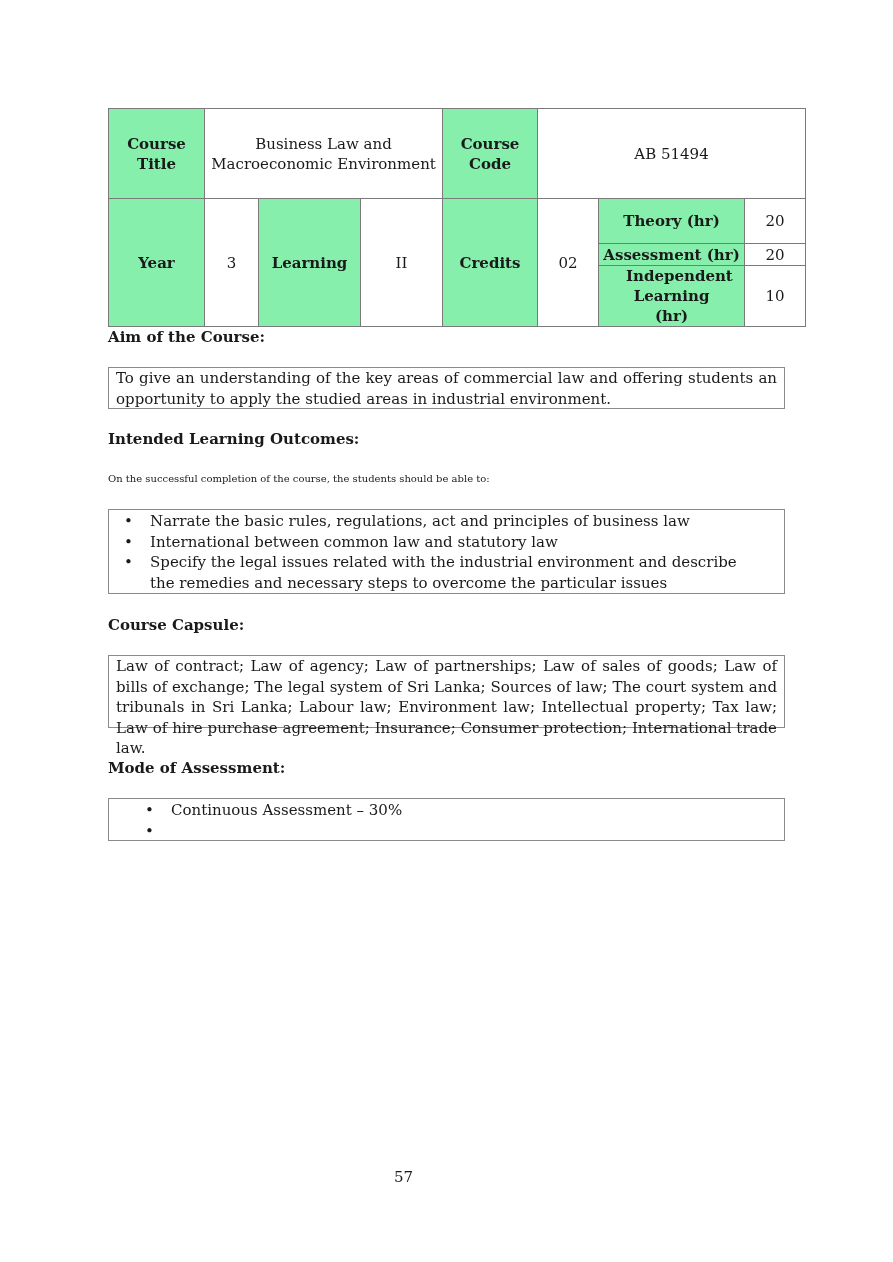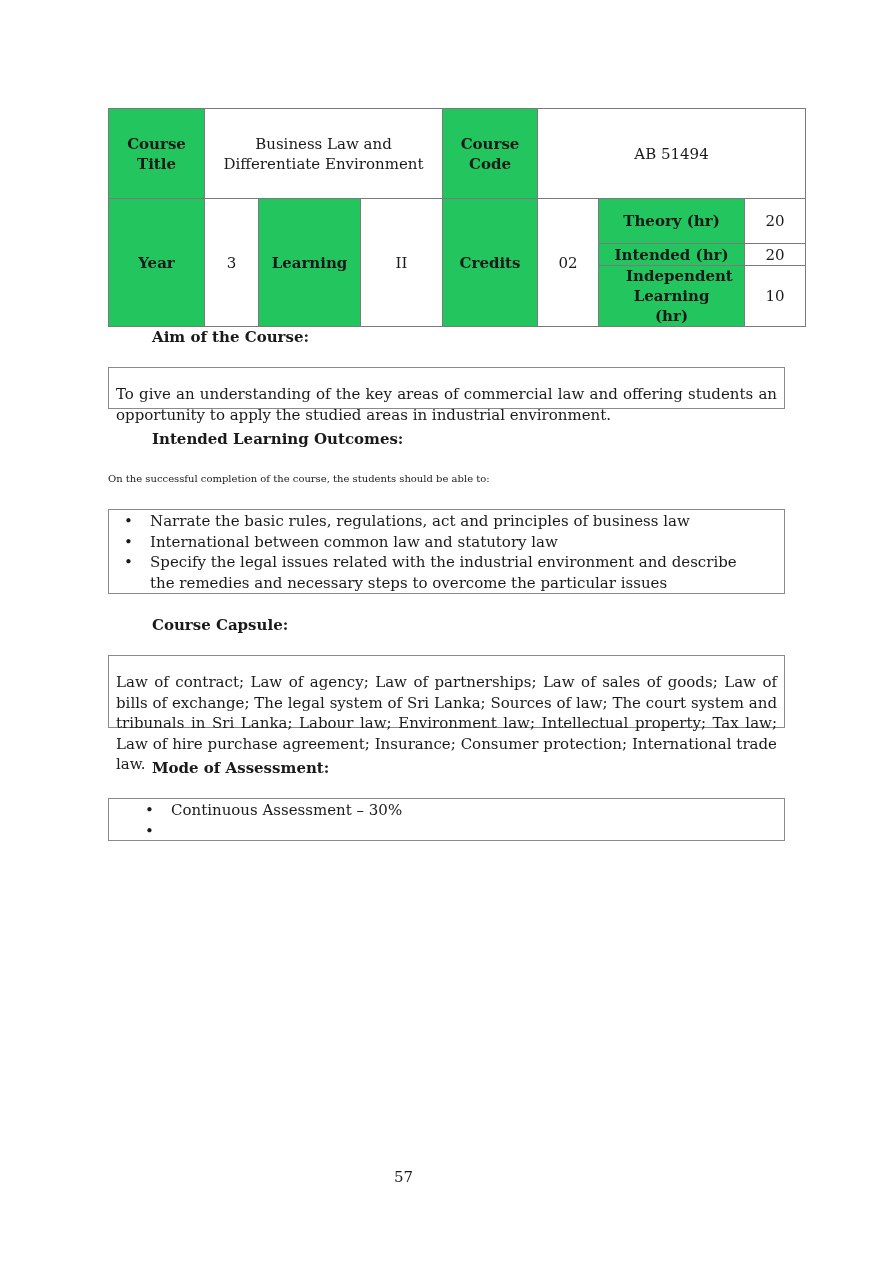--- a/index.html
+++ b/index.html
@@ -4,28 +4,28 @@
 <style>
   html, body { margin: 0; padding: 0; background: #ffffff; }
   body { width: 893px; height: 1262px; position: relative; overflow: hidden;
          font-family: "DejaVu Serif", "Liberation Serif", serif; color: #1a1a1a; }
   .page { position: absolute; left: 0; top: 0; width: 893px; height: 1262px; }
 
   table.course { position: absolute; left: 108px; top: 108px; width: 697px;
                  border-collapse: collapse; table-layout: fixed; font-size: 15px; }
   table.course td { border: 1px solid #7a7a7a; text-align: center; vertical-align: middle;
                     padding: 0 4px; line-height: 20px; }
-  td.hdr { background: #22c55e; font-weight: bold; }
+  td.hdr { background: #86efac; font-weight: bold; }
   td.val { background: #ffffff; font-weight: normal; }
 
-  .heading { position: absolute; left: 108px; font-weight: bold; font-size: 15px; line-height: 20px; margin-left: 44px; }
+  .heading { position: absolute; left: 108px; font-weight: bold; font-size: 15px; line-height: 20px; }
   .para { position: absolute; left: 108px; font-size: 10px; line-height: 20px; }
   .box { position: absolute; left: 108px; width: 677px; border: 1px solid #8a8a8a;
          box-sizing: border-box; font-size: 15px; line-height: 20.5px; }
-  .box.text { padding: 16px 7px; text-align: justify; }
+  .box.text { padding: 0 7px; text-align: justify; }
   .box ul { margin: 0; padding: 0; list-style: none; }
   .box li { position: relative; }
   .bullet { position: absolute; font-size: 15px; }
   .pagenum { position: absolute; left: 0; width: 807px; top: 1168px; text-align: center; font-size: 15px; }
 </style>
 </head>
 <body>
 
 <div class="page">
 
@@ -38,37 +38,37 @@
       <col style="width:95px">
         <col style="width:61px">
         <col style="width:146px">
         <col style="width:61px">
     </colgroup>
     <tbody>
         <tr style="height:90px">
       <td class="hdr"><span>Course Title</span></td>
       <td class="val" colspan="3">
         <div>Business Law and</div>
-        <div>Differentiate Environment</div>
+        <div>Macroeconomic Environment</div>
       </td>
       <td class="hdr"><span>Course Code</span></td>
       <td class="val" colspan="3">AB 51494</td>
     </tr>
     <tr style="height:45px">
       <td class="hdr" rowspan="3">Year</td>
       <td class="val" rowspan="3">3</td>
       <td class="hdr" rowspan="3">Learning</td>
       <td class="val" rowspan="3">II</td>
       <td class="hdr" rowspan="3">Credits</td>
       <td class="val" rowspan="3">02</td>
       <td class="hdr">Theory (hr)</td>
       <td class="val">20</td>
     </tr>
     <tr style="height:22px">
-      <td class="hdr">Intended (hr)</td>
+      <td class="hdr">Assessment (hr)</td>
       <td class="val">20</td>
     </tr>
     <tr style="height:40px">
       <td class="hdr" style="padding:0 27px">Independent Learning (hr)</td>
       <td class="val">10</td>
     </tr>
   </tbody>
     </table>
 
   <div class="heading" style="top:327px">Aim of the Course:</div>

